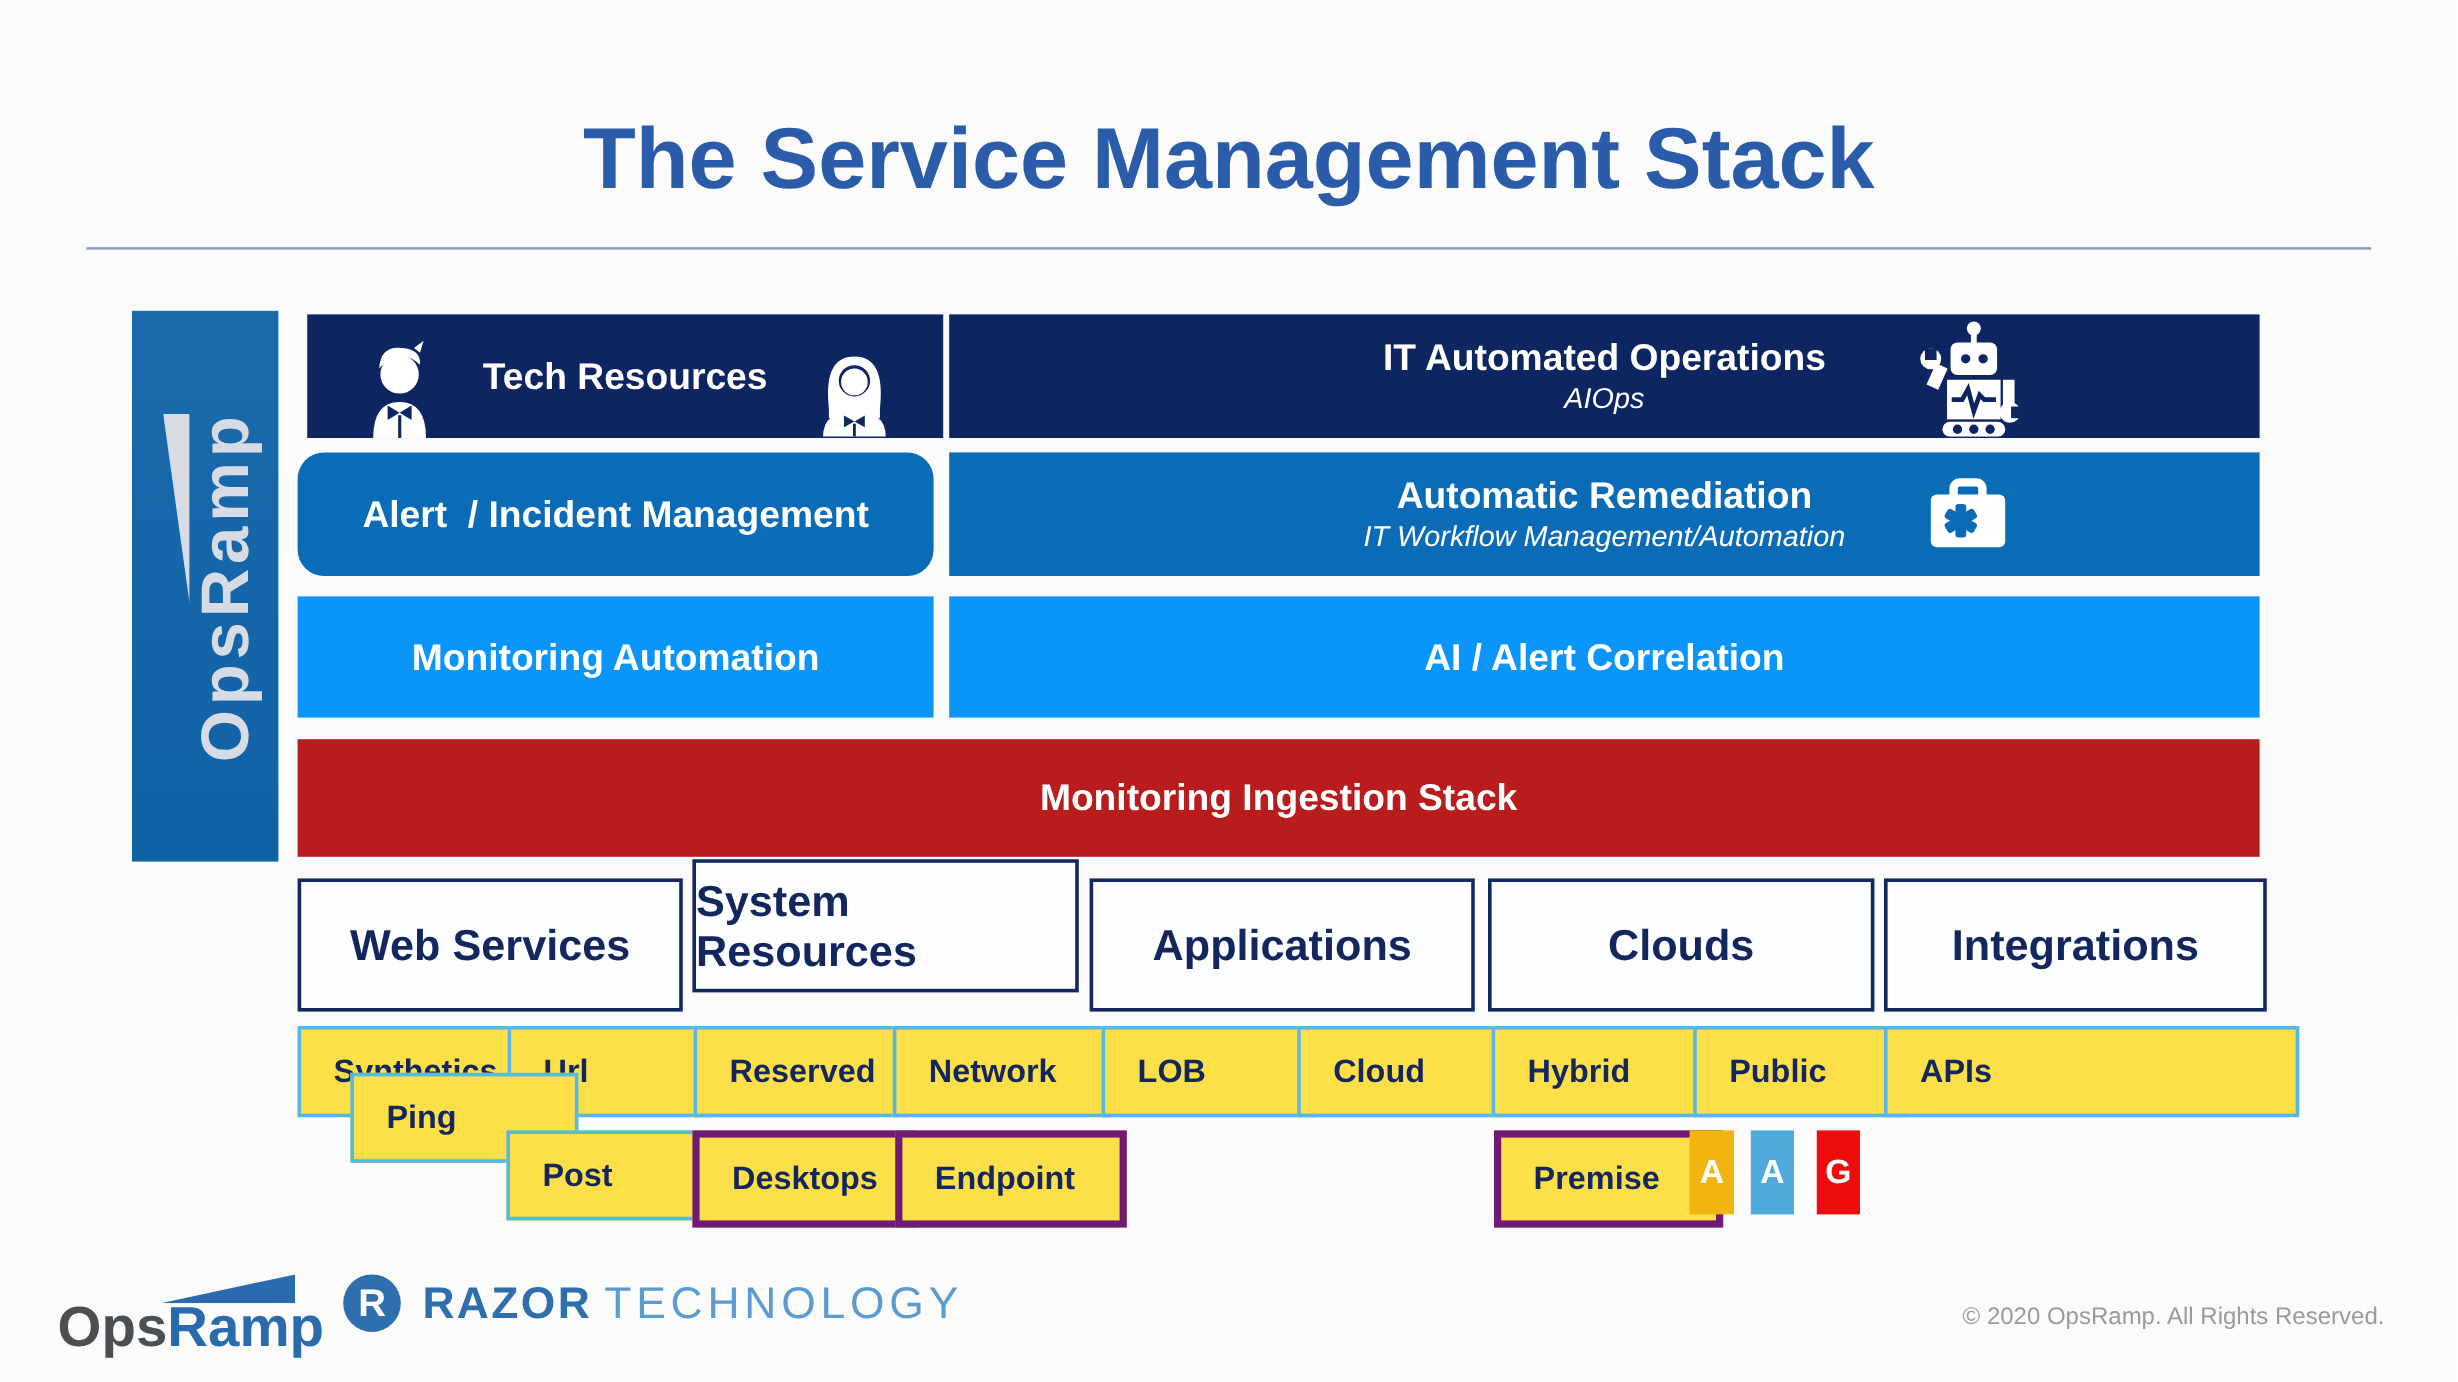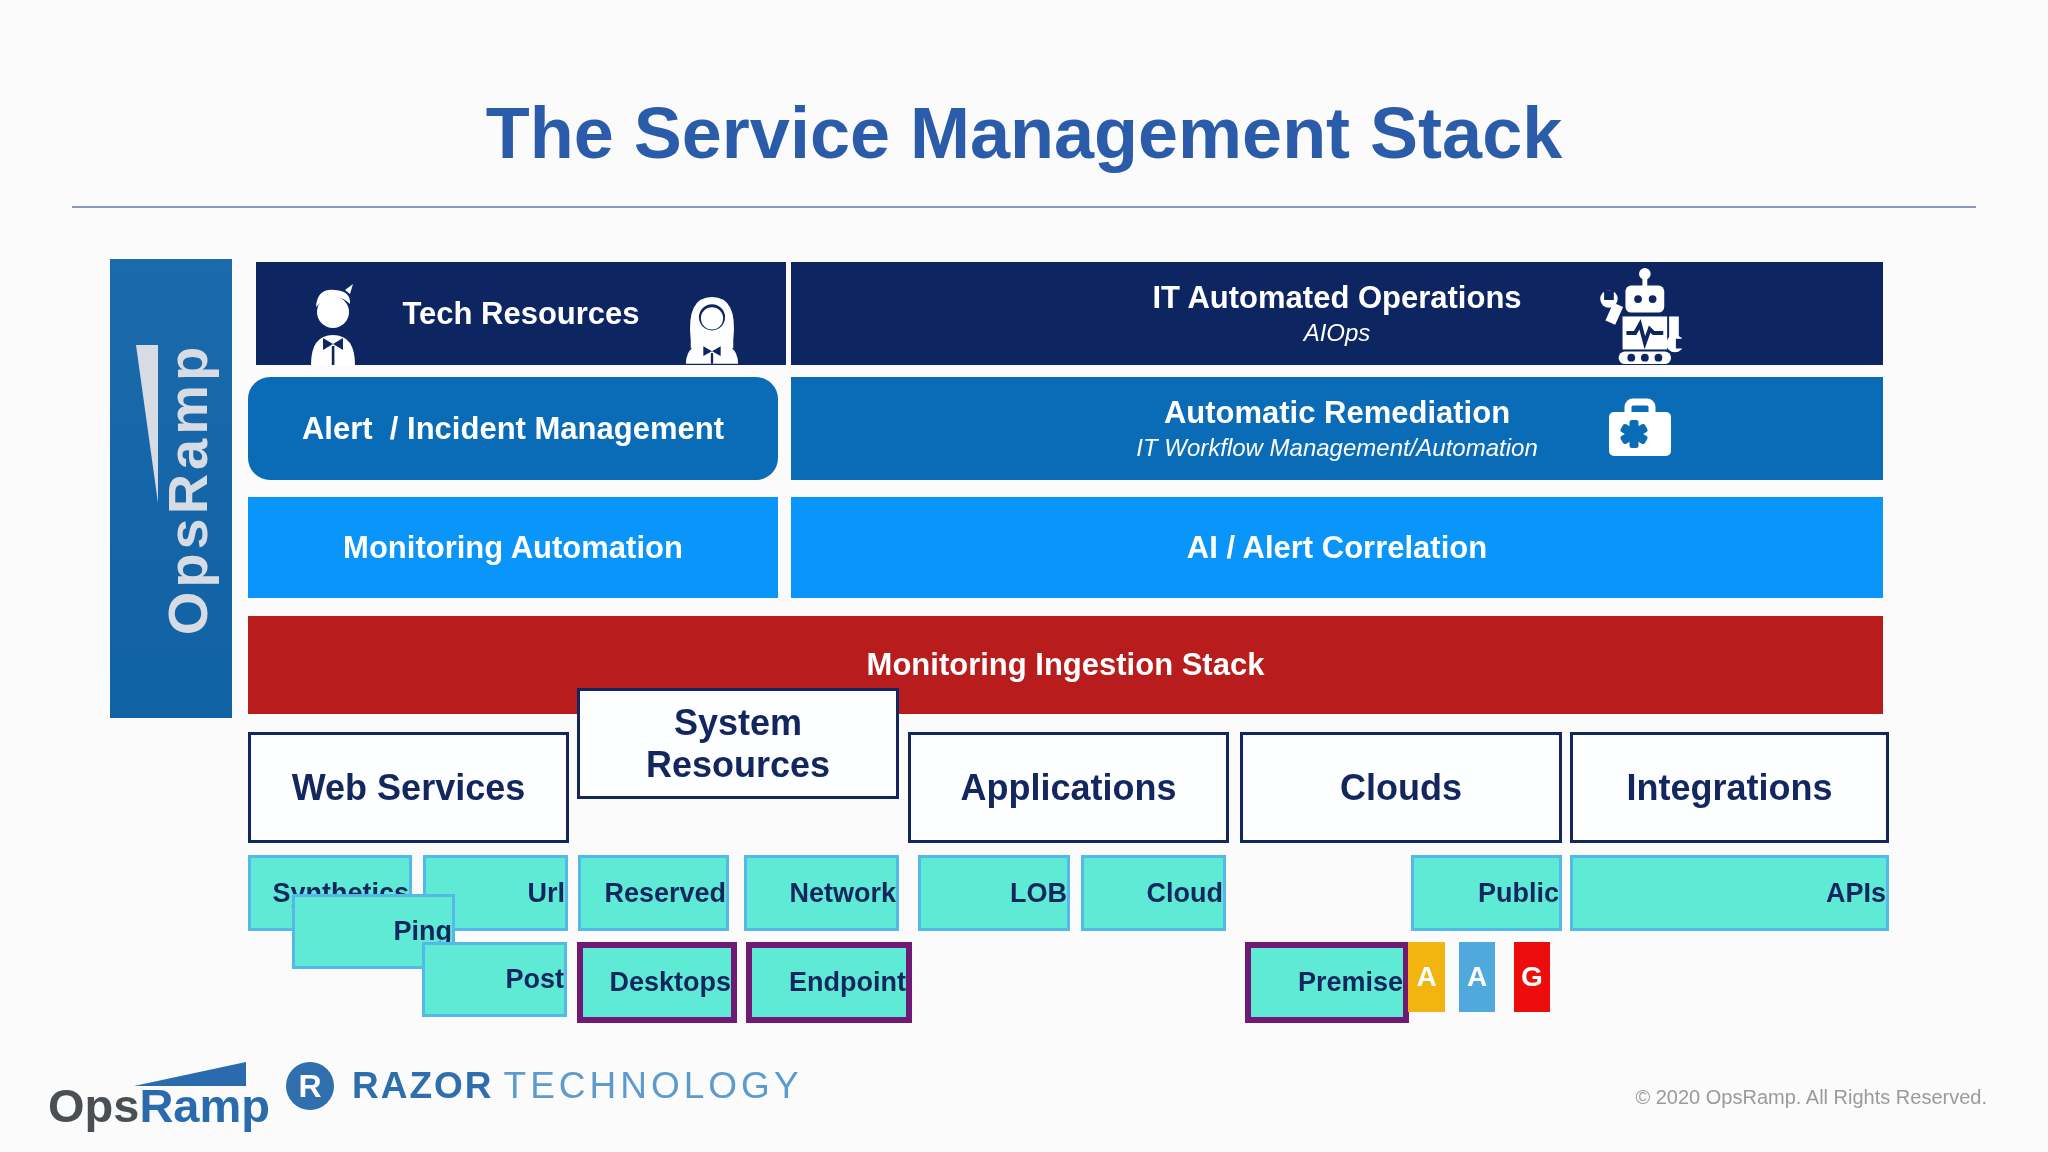--- a/index.html
+++ b/index.html
@@ -29,23 +29,23 @@
   .bg-blue{background:#0A6CB7;}
   .bg-bright{background:#0995FA;}
   .bg-light{background:#b91c1c;}
 
   .icon-abs{position:absolute;line-height:0;}
 
   
   .cat-box{position:absolute;background:#FDFEFF;border:3px solid #13265E;
            display:flex;align-items:center;justify-content:center;
            font-size:36px;font-weight:bold;color:#13265E;}
-  .sub-box{position:absolute;background:#5eead4;border:3px solid #54B8E8;
-           display:flex;align-items:center;justify-content:flex-end;
-           font-size:27px;font-weight:bold;color:#13265E;}
+  .sub-box{position:absolute;background:#fde047;border:3px solid #54B8E8;
+           display:flex;align-items:center;justify-content:flex-start;
+           font-size:27px;font-weight:bold;color:#13265E;padding-left:27px;}
   .sub-box.gray{border:6px solid #701a75;}
   .tile{position:absolute;display:flex;align-items:center;justify-content:center;
         color:#fff;font-size:28px;font-weight:bold;}
 
   
   .footer-opsramp{position:absolute;left:48px;top:1062px;line-height:1;}
   .footer-wedge{display:block;margin-left:86px;width:112px;height:24px;margin-bottom:-4px;}
   .footer-opsramp-text{font-size:47px;font-weight:bold;letter-spacing:0px;}
   .ops-gray{color:#4A4F54;}
   .ramp-blue{color:#2A6BAD;}
@@ -154,21 +154,21 @@
     <span class="row-label">AI / Alert Correlation</span>
   </div>
 
   <div class="row-box bg-light" style="left:248px;top:616px;width:1635px;height:98px;">
     <span class="row-label">Monitoring Ingestion Stack</span>
   </div>
 
   <div class="cat-box" style="left:248px;top:732px;width:315px;height:105px;">
     <span>Web Services</span>
   </div>
-  <div class="cat-box" style="left:577px;top:688px;width:316px;height:105px;text-align:center;">
+  <div class="cat-box" style="left:577px;top:716px;width:316px;height:105px;">
     <span>System Resources</span>
   </div>
   <div class="cat-box" style="left:908px;top:732px;width:315px;height:105px;">
     <span>Applications</span>
   </div>
   <div class="cat-box" style="left:1240px;top:732px;width:316px;height:105px;">
     <span>Clouds</span>
   </div>
   <div class="cat-box" style="left:1570px;top:732px;width:313px;height:105px;">
     <span>Integrations</span>
@@ -184,20 +184,23 @@
     <span>Reserved</span>
   </div>
   <div class="sub-box" style="left:744px;top:855px;width:149px;height:70px;">
     <span>Network</span>
   </div>
   <div class="sub-box" style="left:918px;top:855px;width:146px;height:70px;">
     <span>LOB</span>
   </div>
   <div class="sub-box" style="left:1081px;top:855px;width:139px;height:70px;">
     <span>Cloud</span>
+  </div>
+  <div class="sub-box" style="left:1243px;top:855px;width:151px;height:70px;">
+    <span>Hybrid</span>
   </div>
   <div class="sub-box" style="left:1411px;top:855px;width:145px;height:70px;">
     <span>Public</span>
   </div>
   <div class="sub-box" style="left:1570px;top:855px;width:313px;height:70px;">
     <span>APIs</span>
   </div>
 
   <div class="sub-box" style="left:248px;top:894px;width:157px;height:69px;margin-left:44px;">
     <span>Ping</span>

